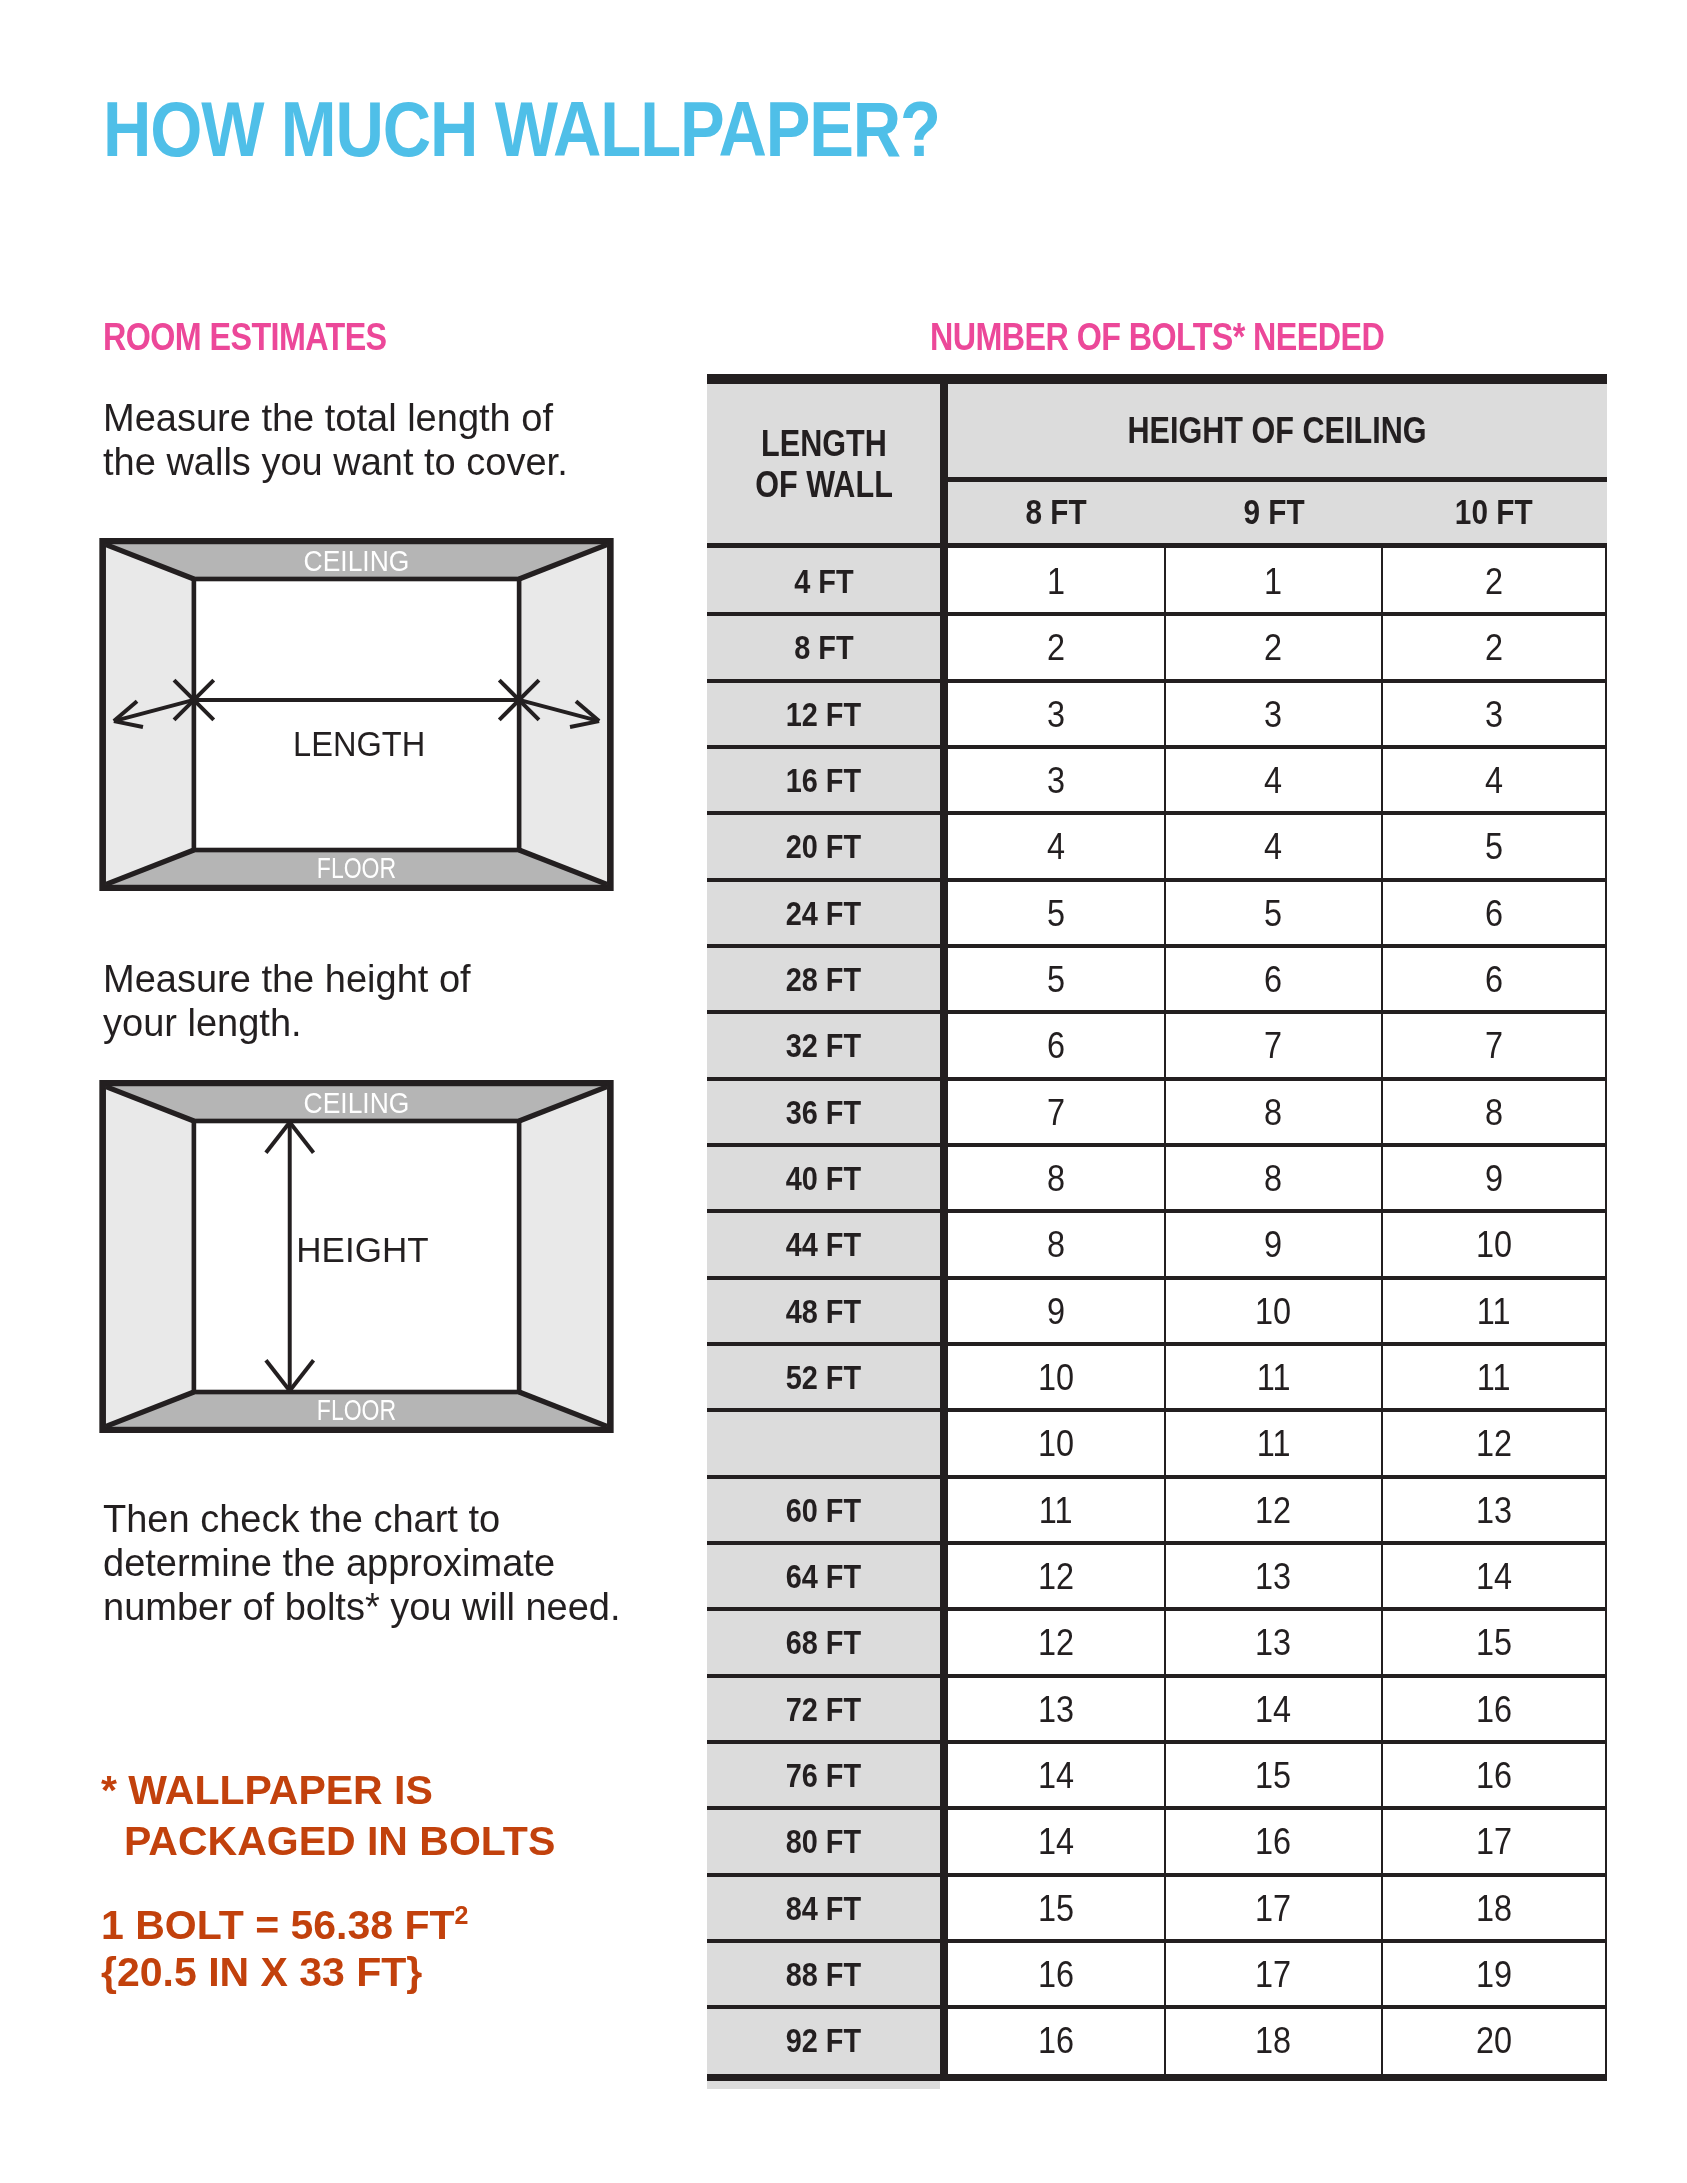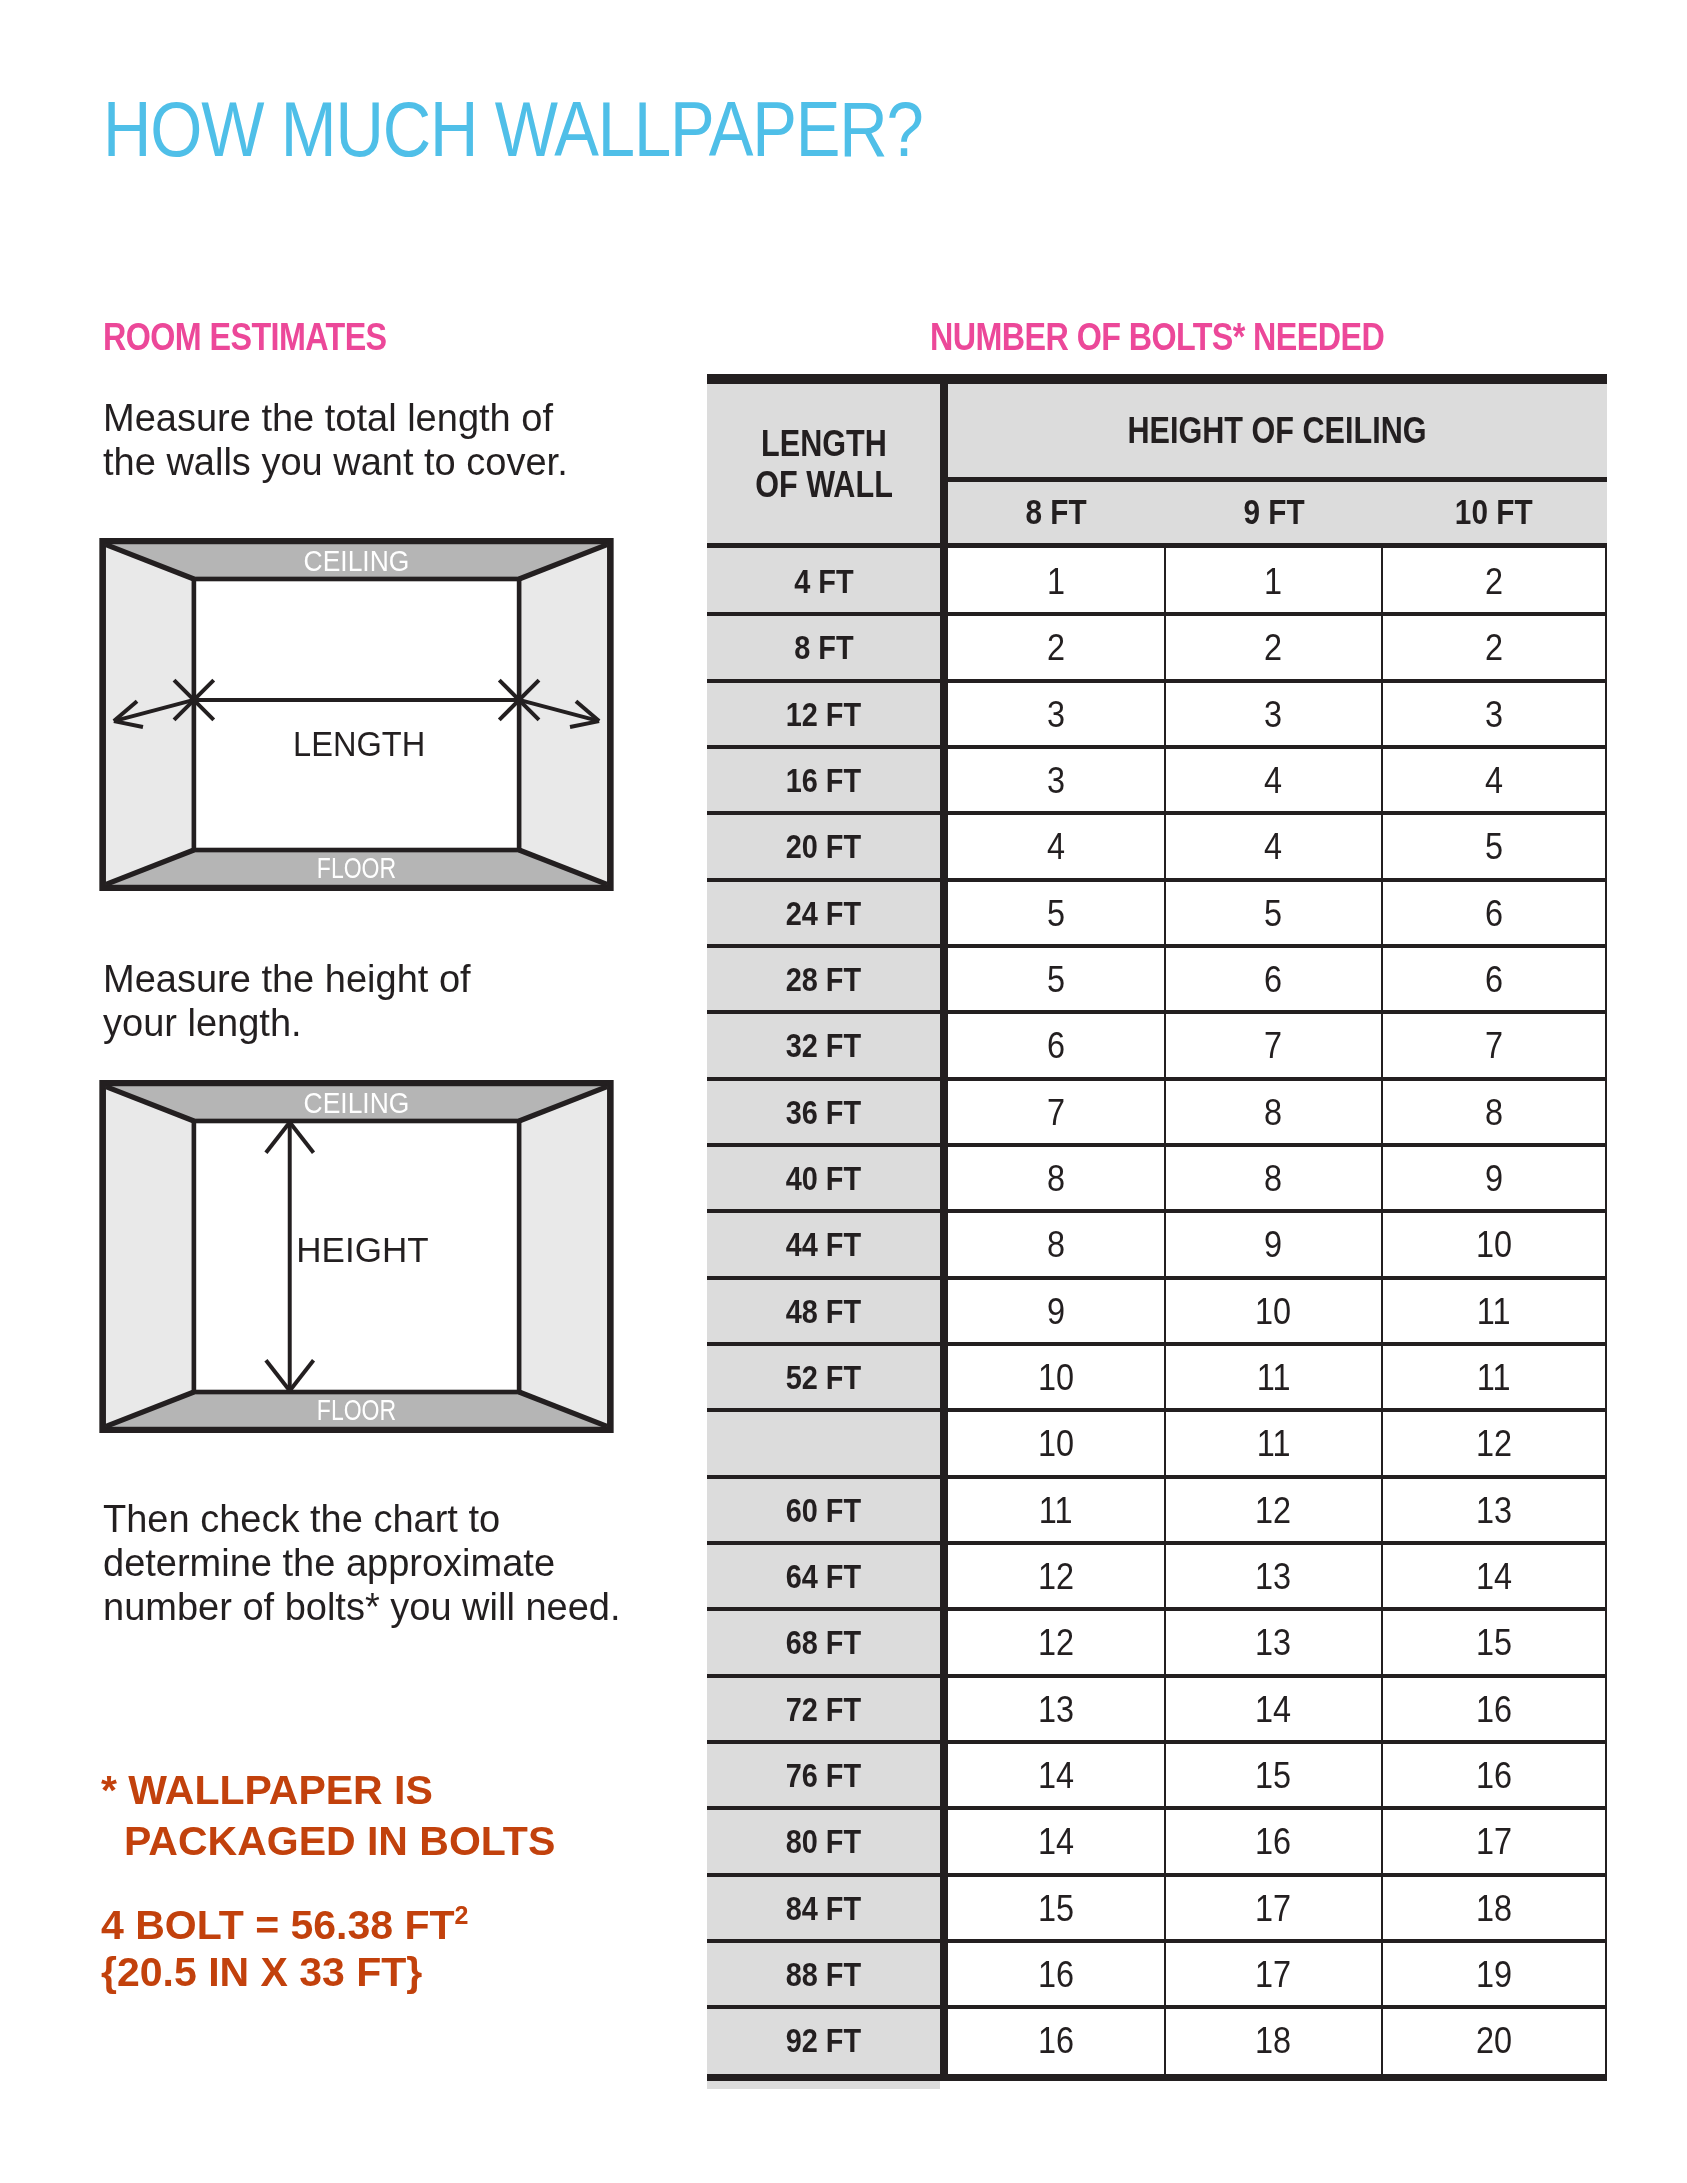--- a/index.html
+++ b/index.html
@@ -6,21 +6,21 @@
   #page{
     position:relative;width:1687px;height:2183px;background:#ffffff;
     font-family:"Liberation Sans","DejaVu Sans",sans-serif;color:#231f20;overflow:hidden;
   }
   .abs{position:absolute;}
   
   .cx{display:inline-block;transform:scaleX(.85);transform-origin:50% 50%;white-space:nowrap;}
   .cxl{display:inline-block;transform:scaleX(.85);transform-origin:0 50%;white-space:nowrap;}
   .cn{display:inline-block;transform:scaleX(.90);transform-origin:50% 50%;white-space:nowrap;}
 
-  .page-title{left:103px;top:91px;font-size:77px;font-weight:400;color:#4fbfe8;letter-spacing:-1.3px;line-height:1;}
+  .page-title{left:103px;top:91px;font-size:77px;font-weight:700;color:#4fbfe8;letter-spacing:-1.3px;line-height:1;}
   .sec-head{font-size:38px;font-weight:700;color:#ec4899;letter-spacing:-0.7px;line-height:1;}
   .para{font-size:38px;line-height:44px;color:#231f20;}
   .note{font-size:41px;font-weight:700;line-height:1;color:#c2410c;}
   .sup2{font-size:25px;font-weight:700;position:relative;top:-14.6px;}
 
   
   #bolt-table{left:707px;top:374px;width:900px;height:1715px;}
   .t-bar{background:#231f20;}
   .t-gray{background:#dcdcdc;}
   .t-head-txt{display:flex;align-items:center;justify-content:center;font-weight:700;font-size:36px;line-height:41px;text-align:center;}
@@ -112,21 +112,21 @@
   </div>
 
   <div class="abs note" style="left:101px;top:1770px;">
     <span>* WALLPAPER IS</span>
   </div>
   <div class="abs note" style="left:124px;top:1821px;">
     <span>PACKAGED IN BOLTS</span>
   </div>
 
   <div class="abs note" style="left:101px;top:1905px;">
-    <span>4 BOLT = 56.38 FT</span><span class="sup2">2</span>
+    <span>1 BOLT = 56.38 FT</span><span class="sup2">2</span>
   </div>
   <div class="abs note" style="left:101px;top:1952px;">
     <span>{20.5 IN X 33 FT}</span>
   </div>
 
   <div class="abs sec-head" style="left:707px;top:318px;width:900px;text-align:center;text-decoration:underline;">
     <span class="cx">NUMBER OF BOLTS* NEEDED</span>
   </div>
 
   <div id="bolt-table" class="abs">

